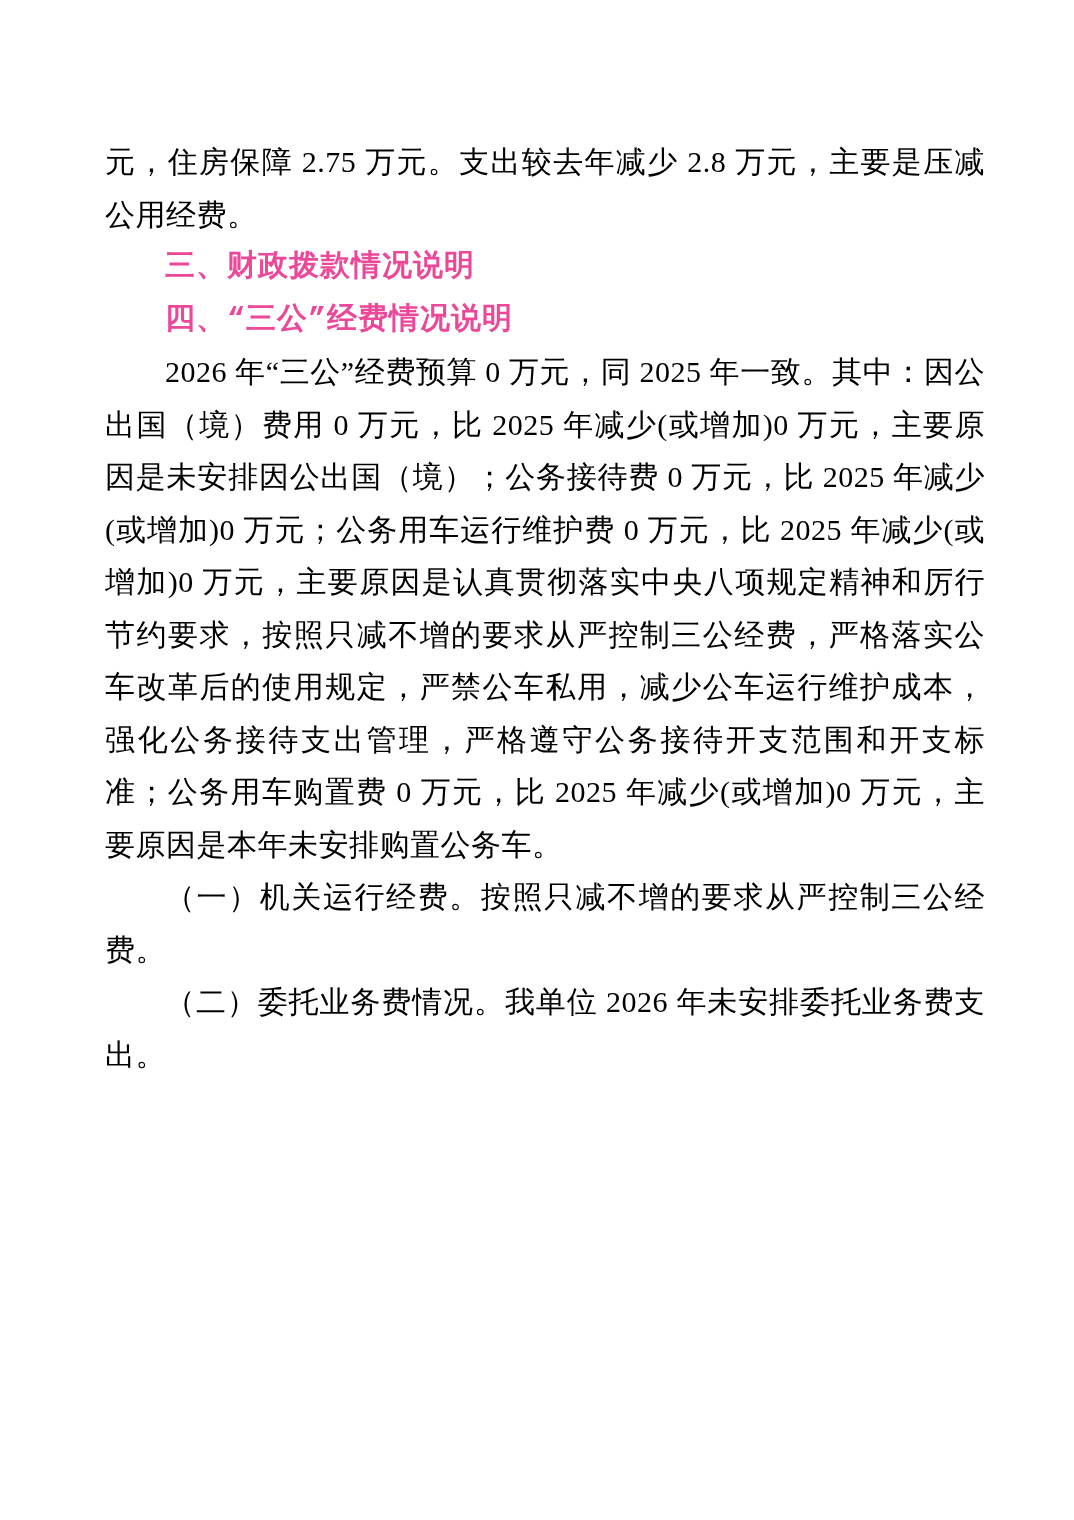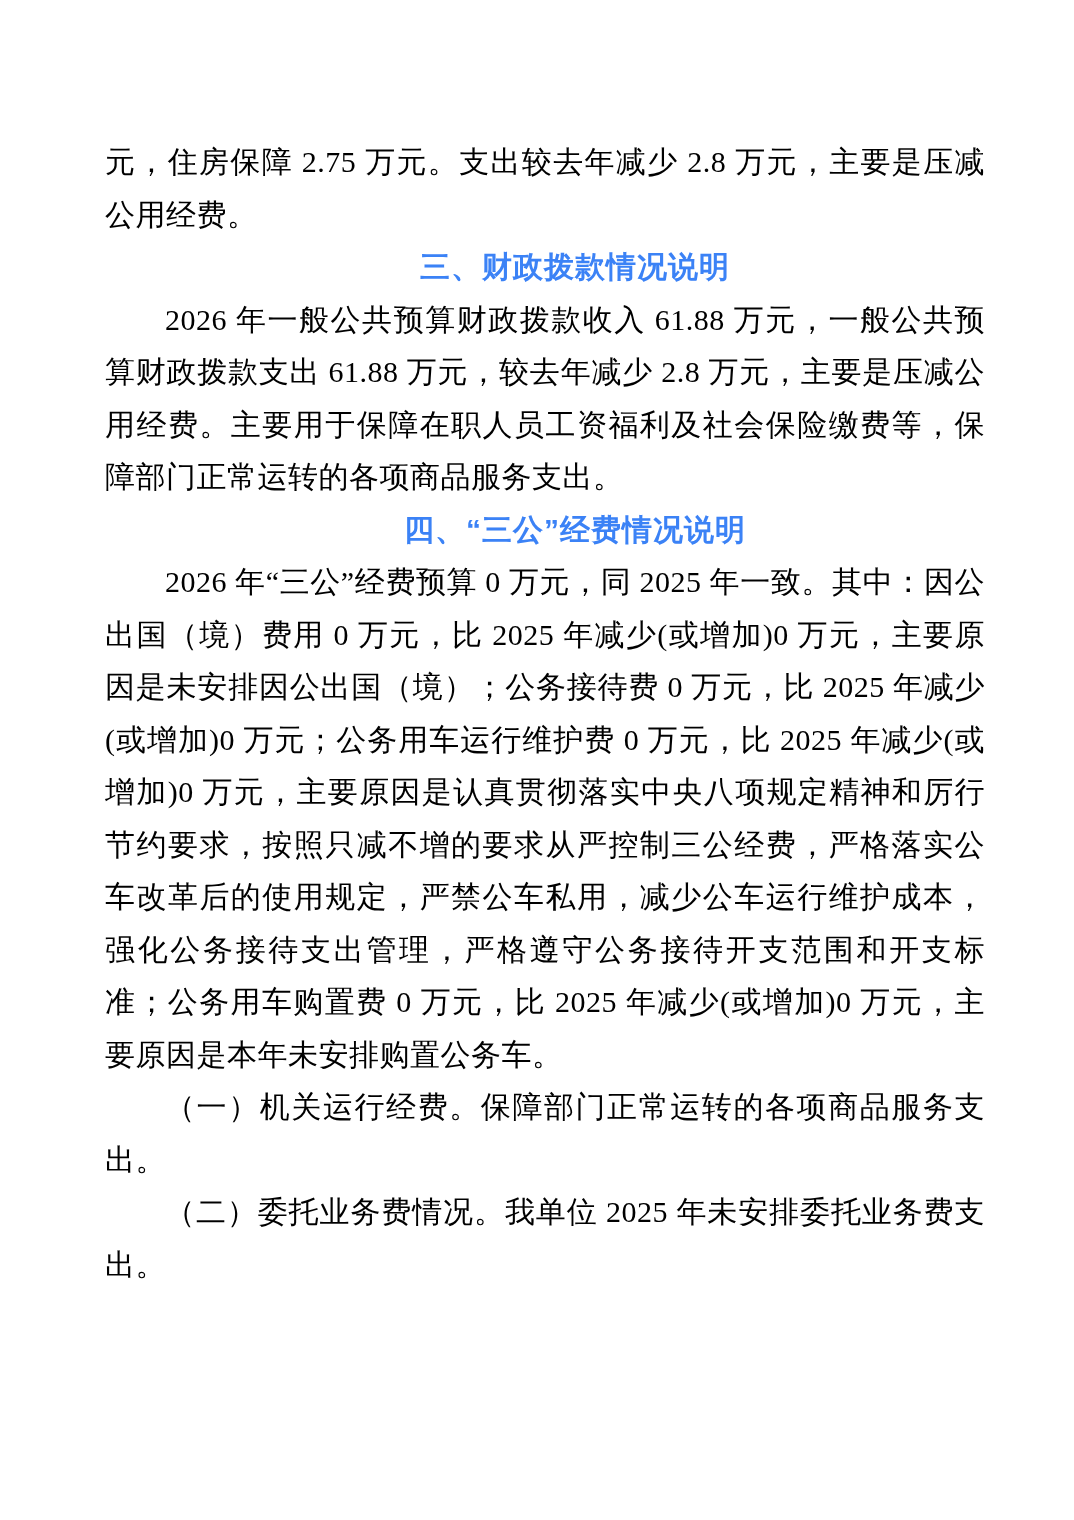--- a/index.html
+++ b/index.html
@@ -32,46 +32,45 @@
     text-align: justify;
     text-indent: 2em;
     letter-spacing: 0.5px;
     color: #000000;
   }
   .para.no-indent {
     text-indent: 0;
   }
   .heading {
     margin: 0;
-    font-family: Liberation Sans, sans-serif;
+    font-family: Liberation Mono, monospace;
     font-weight: 700;
     font-size: 30px;
     line-height: 52.5px;
     text-indent: 2em;
     letter-spacing: 1px;
-    color: #3b82f6;
-    text-align: center;
+    color: #ec4899;
+    text-align: left;
   }
 </style>
 </head>
 <body>
 
 <div class="page">
   <div class="content">
 
     <p class="para no-indent">元，住房保障 2.75 万元。支出较去年减少 2.8 万元，主要是压减公用经费。</p>
 
     <h2 class="heading">三、财政拨款情况说明</h2>
 
-    <p class="para">2026 年一般公共预算财政拨款收入 61.88 万元，一般公共预算财政拨款支出 61.88 万元，较去年减少 2.8 万元，主要是压减公用经费。主要用于保障在职人员工资福利及社会保险缴费等，保障部门正常运转的各项商品服务支出。</p>
 
 
     <h2 class="heading">四、“三公”经费情况说明</h2>
 
     <p class="para">2026 年“三公”经费预算 0 万元，同 2025 年一致。其中：因公出国（境）费用 0 万元，比 2025 年减少(或增加)0 万元，主要原因是未安排因公出国（境）；公务接待费 0 万元，比 2025 年减少(或增加)0 万元；公务用车运行维护费 0 万元，比 2025 年减少(或增加)0 万元，主要原因是认真贯彻落实中央八项规定精神和厉行节约要求，按照只减不增的要求从严控制三公经费，严格落实公车改革后的使用规定，严禁公车私用，减少公车运行维护成本，强化公务接待支出管理，严格遵守公务接待开支范围和开支标准；公务用车购置费 0 万元，比 2025 年减少(或增加)0 万元，主要原因是本年未安排购置公务车。</p>
 
 
-    <p class="para">（一）机关运行经费。保障部门正常运转的各项商品服务支出。</p>
+    <p class="para">（一）机关运行经费。按照只减不增的要求从严控制三公经费。</p>
 
-    <p class="para">（二）委托业务费情况。我单位 2025 年未安排委托业务费支出。</p>
+    <p class="para">（二）委托业务费情况。我单位 2026 年未安排委托业务费支出。</p>
 
   </div>
 </div>
 
 </body></html>

